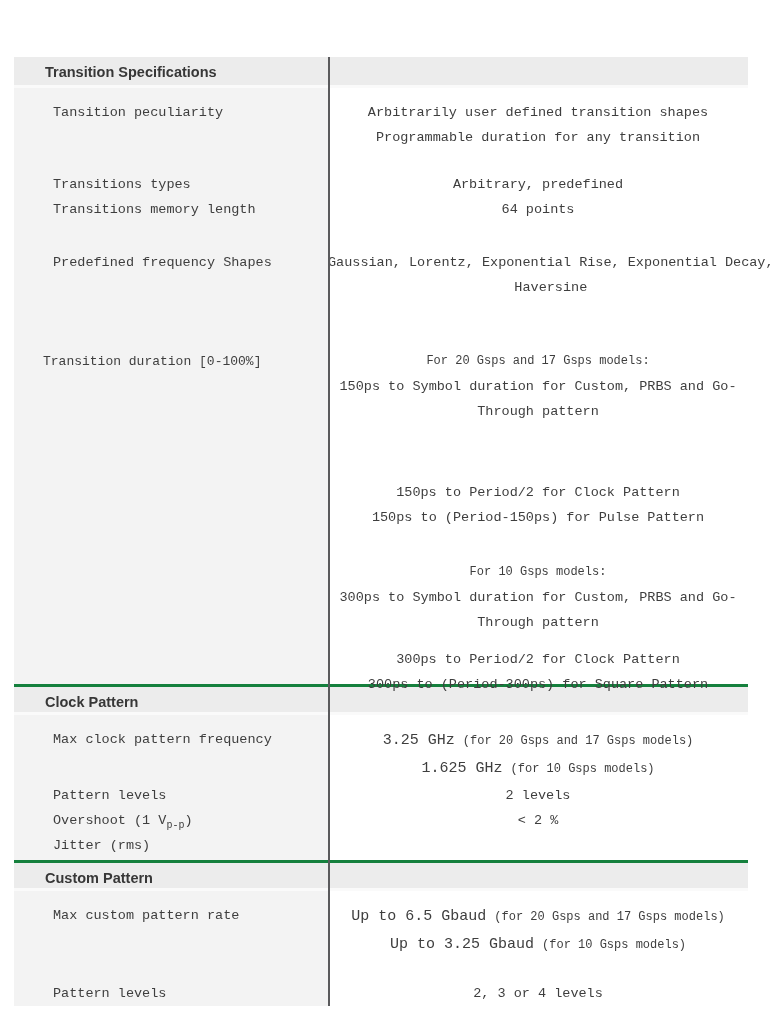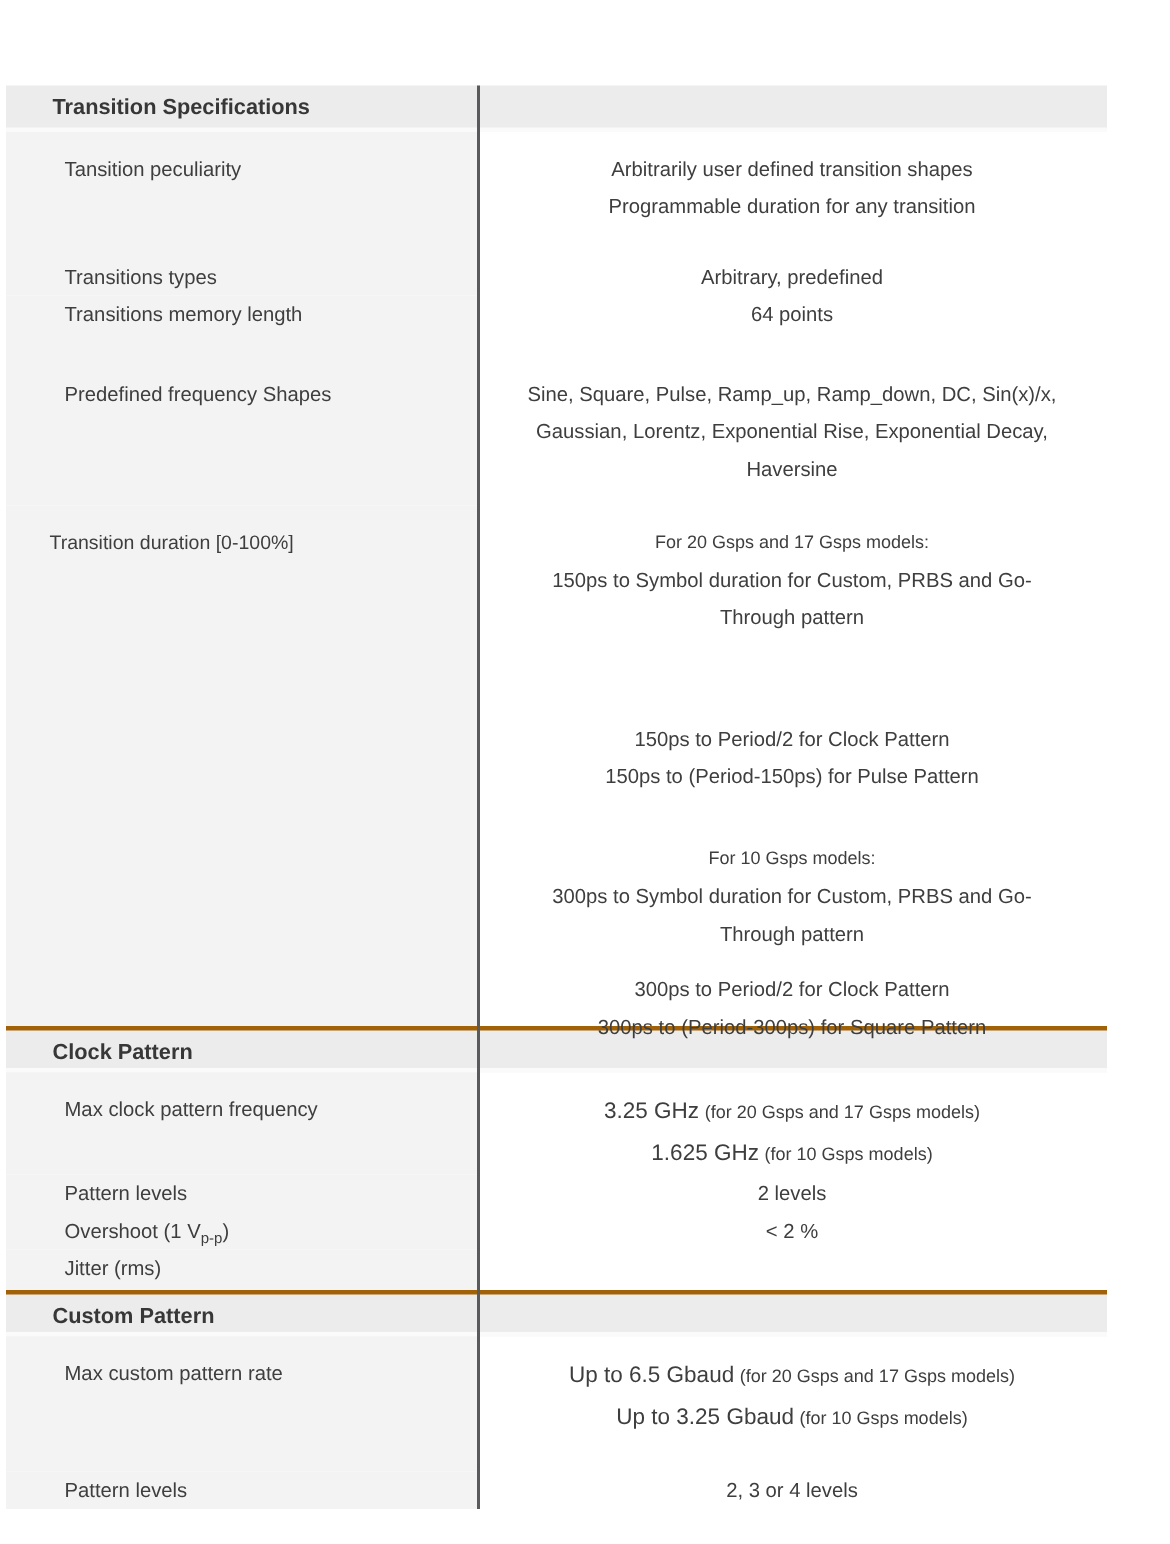--- a/index.html
+++ b/index.html
@@ -11,21 +11,21 @@
   }
   .page {
     position: relative;
     width: 780px;
     height: 1029px;
     background: #ffffff;
     overflow: hidden;
   }
   .spec-table {
     position: absolute;
-    left: 4px;
+    left: 14px;
     top: 57px;
     width: 734px;
   }
   .col-divider {
     position: absolute;
     left: 314px;
     top: 0;
     bottom: 0;
     width: 2px;
     background: #5a5a5c;
@@ -35,23 +35,23 @@
     height: 31px;
     line-height: 31px;
     background: #ececec;
     border-bottom: 3px solid #fafafa;
     font-weight: bold;
     font-size: 14.5px;
     color: #373737;
     padding-left: 31px;
     box-sizing: border-box;
   }
-  .section-header.gap-top { border-top: 3px solid #a16207; }
+  .section-header.gap-top { border-top: 3px solid #15803d; }
   .row { display: flex; }
-  .cell { box-sizing: border-box; }
+  .cell { box-sizing: border-box; font-family: Liberation Mono, monospace; }
   .cell.label {
     width: 314px;
     background: #f3f3f3;
     padding-left: 39px;
     padding-right: 8px;
     font-size: 13.5px;
     line-height: 25px;
     flex-shrink: 0;
   }
   .cell.label.tight { padding-left: 29px; font-size: 13px; }
@@ -122,21 +122,20 @@
     <div class="row r-s1r3">
       <div class="cell label">Transitions memory length</div>
       <div class="cell value">
         <div class="vline">64 points</div>
       </div>
     </div>
 
     <div class="row r-s1r4">
       <div class="cell label">Predefined frequency Shapes</div>
       <div class="cell value">
-        <div class="vline">Sine, Square, Pulse, Ramp_up, Ramp_down, DC, Sin(x)/x,</div>
         <div class="vline">Gaussian, Lorentz, Exponential Rise, Exponential Decay,</div>
         <div class="vline">Haversine</div>
       </div>
     </div>
 
     <div class="row r-s1r5">
       <div class="cell label tight">Transition duration [0-100%]</div>
       <div class="cell value">
         <div class="vline small">For 20 Gsps and 17 Gsps models:</div>
         <div class="vline">150ps to Symbol duration for Custom, PRBS and Go-</div>

